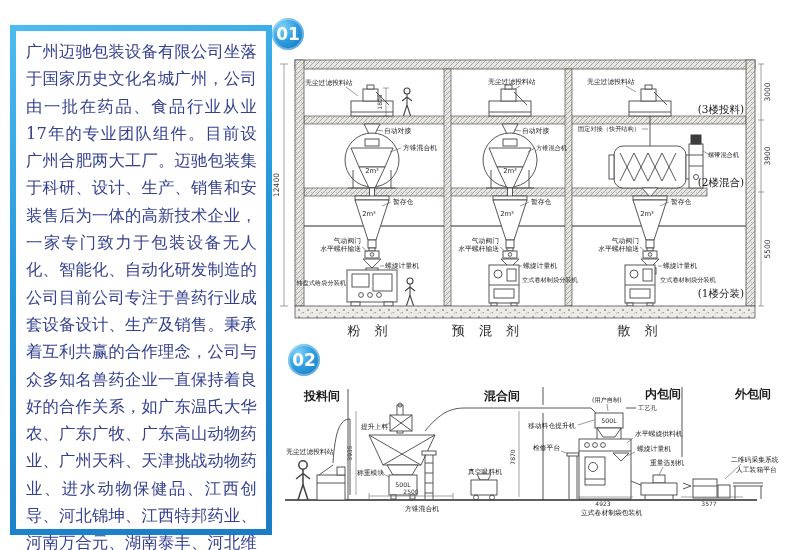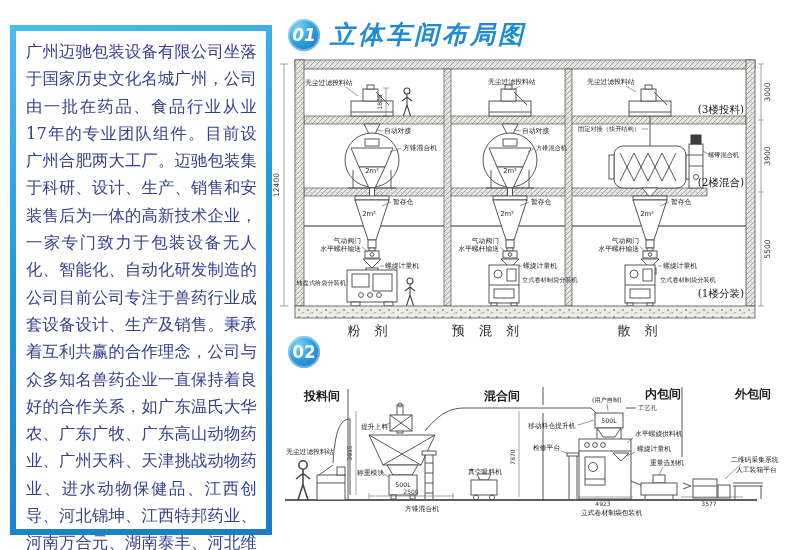--- a/index.html
+++ b/index.html
@@ -17,22 +17,22 @@
     background:#fff;width:100%;height:100%;box-sizing:border-box;
     padding:7px 9px 6px 10px;
   }
   .panel-text{
     color:#35408f;font-size:16.3px;line-height:27.3px;text-align:justify;
     font-family:"DejaVu Serif","Liberation Serif",serif;
     letter-spacing:.2px;
   }
   
   .sec-header{position:absolute;display:flex;align-items:center;gap:10px;}
-  .sec-header.h1{left:288px;top:18px;font-style:italic;}
-  .sec-header.h2{left:288px;top:336px;}
+  .sec-header.h1{left:272px;top:18px;}
+  .sec-header.h2{left:288px;top:344px;}
   .num-badge{
     width:32px;height:32px;border-radius:50%;
     background:radial-gradient(circle at 32% 28%,#7fd2f7 0%,#2f9fe0 45%,#0f6cb8 100%);
     color:#fff;font-weight:bold;font-size:17px;
     display:flex;align-items:center;justify-content:center;
     box-shadow:inset 0 0 0 2px rgba(255,255,255,.35);
   }
   .sec-title{
     color:#1d8bd6;font-size:25px;font-weight:bold;letter-spacing:3px;
     font-family:"DejaVu Sans","Liberation Sans",sans-serif;
@@ -57,21 +57,20 @@
 <body>
 
 <div class="left-panel">
   <div class="left-inner">
     <div class="panel-text">广州迈驰包装设备有限公司坐落于国家历史文化名城广州，公司由一批在药品、食品行业从业17年的专业团队组件。目前设广州合肥两大工厂。迈驰包装集于科研、设计、生产、销售和安装售后为一体的高新技术企业，一家专门致力于包装设备无人化、智能化、自动化研发制造的公司目前公司专注于兽药行业成套设备设计、生产及销售。秉承着互利共赢的合作理念，公司与众多知名兽药企业一直保持着良好的合作关系，如广东温氏大华农、广东广牧、广东高山动物药业、广州天科、天津挑战动物药业、进水动物保健品、江西创导、河北锦坤、江西特邦药业、河南万合元、湖南泰丰、河北维尔利药业、广东腾骏生物、成都新精华、南京福斯特、郑州福源等广州迈驰能按照最新GMP要求及客户的要求，为客户挺高整厂设计，并提供涵盖投料、自动配料、自动混合、自动包装...</div>
   </div>
 </div>
 
 <div class="sec-header h1">
   <div class="num-badge">01</div>
-  <div class="sec-title">立体车间布局图</div>
 </div>
 
 <svg id="svg1" width="520" height="287" viewBox="0 0 520 287">
   <defs>
     <pattern id="wallhatch" width="5" height="5" patternUnits="userSpaceOnUse">
       <rect width="5" height="5" fill="#e8e6e0"></rect>
       <path d="M0,5 L5,0" stroke="#8d8d8d" stroke-width="0.7"></path>
       <circle cx="1.4" cy="1.6" r="0.45" fill="#7b7b7b"></circle>
     </pattern>
     <pattern id="groundhatch" width="9" height="7" patternUnits="userSpaceOnUse">

